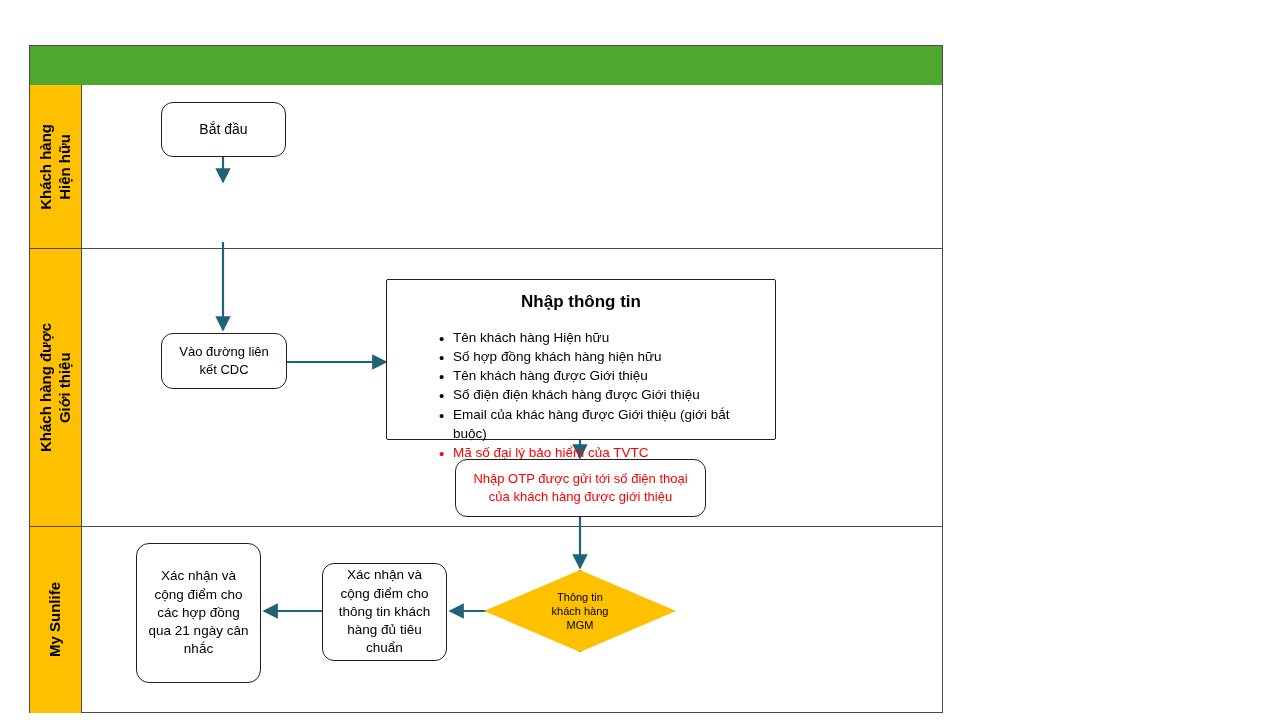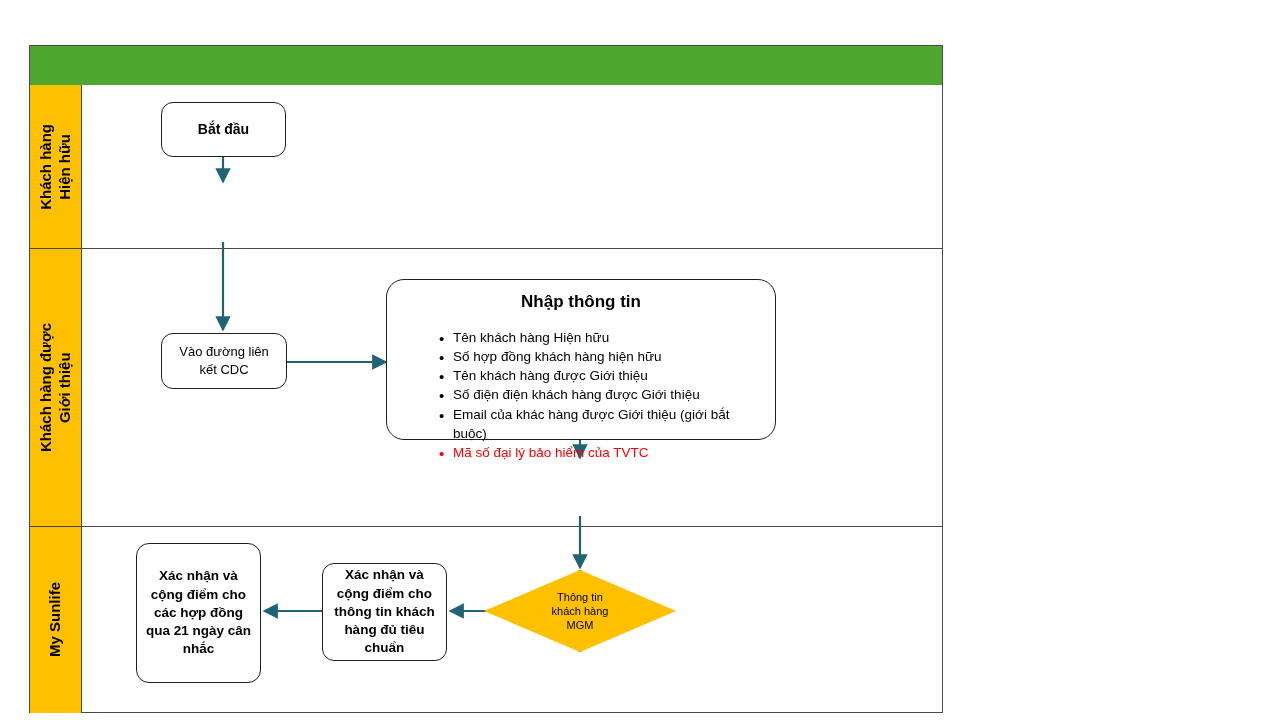--- a/index.html
+++ b/index.html
@@ -59,26 +59,26 @@
     align-items: center;
     justify-content: center;
     text-align: center;
     font-size: 13px;
     color: #000;
     line-height: 1.35;
     padding: 4px 8px;
   }
   .rounded { border-radius: 12px; }
   .rounded-lg { border-radius: 13px; }
-  .bold { font-weight: bold; font-size: 14px; }
+  .bold { font-weight: normal; font-size: 14px; }
 
   
   #info-card {
     border: 1.8px solid #1f1f1f;
-    border-radius: 18px;
+    border-radius: 2px;
     background: #fff;
     padding: 8px 14px 10px 14px;
   }
   #info-card .card-title {
     text-align: center;
     font-weight: bold;
     font-size: 17px;
     margin: 4px 0 8px 0;
     color: #000;
   }
@@ -199,20 +199,21 @@
     <ul>
       <li>Tên khách hàng Hiện hữu</li>
       <li>Số hợp đồng khách hàng hiện hữu</li>
       <li>Tên khách hàng được Giới thiệu</li>
       <li>Số điện điện khách hàng được Giới thiệu</li>
       <li>Email của khác hàng được Giới thiệu (giới bắt buộc)</li>
       <li class="red">Mã số đại lý bảo hiểm của TVTC</li>
     </ul>
   </div>
 
+  <div class="abs" id="otp-box" style="left:455px; top:459px; width:251px; height:58px;">Nhập OTP được gửi tới số điện thoại của khách hàng được giới thiệu</div>
 
   <div class="abs" id="decision" style="left:484px; top:570px;">
     <div class="dia"></div>
     <div class="dia-text">Thông tin
 khách hàng
 MGM</div>
   </div>
 
   <div class="abs node rounded bold" style="left:322px; top:563px; width:125px; height:98px; font-size:13.5px;">Xác nhận và cộng điểm cho thông tin khách hàng đủ tiêu chuẩn</div>
 

